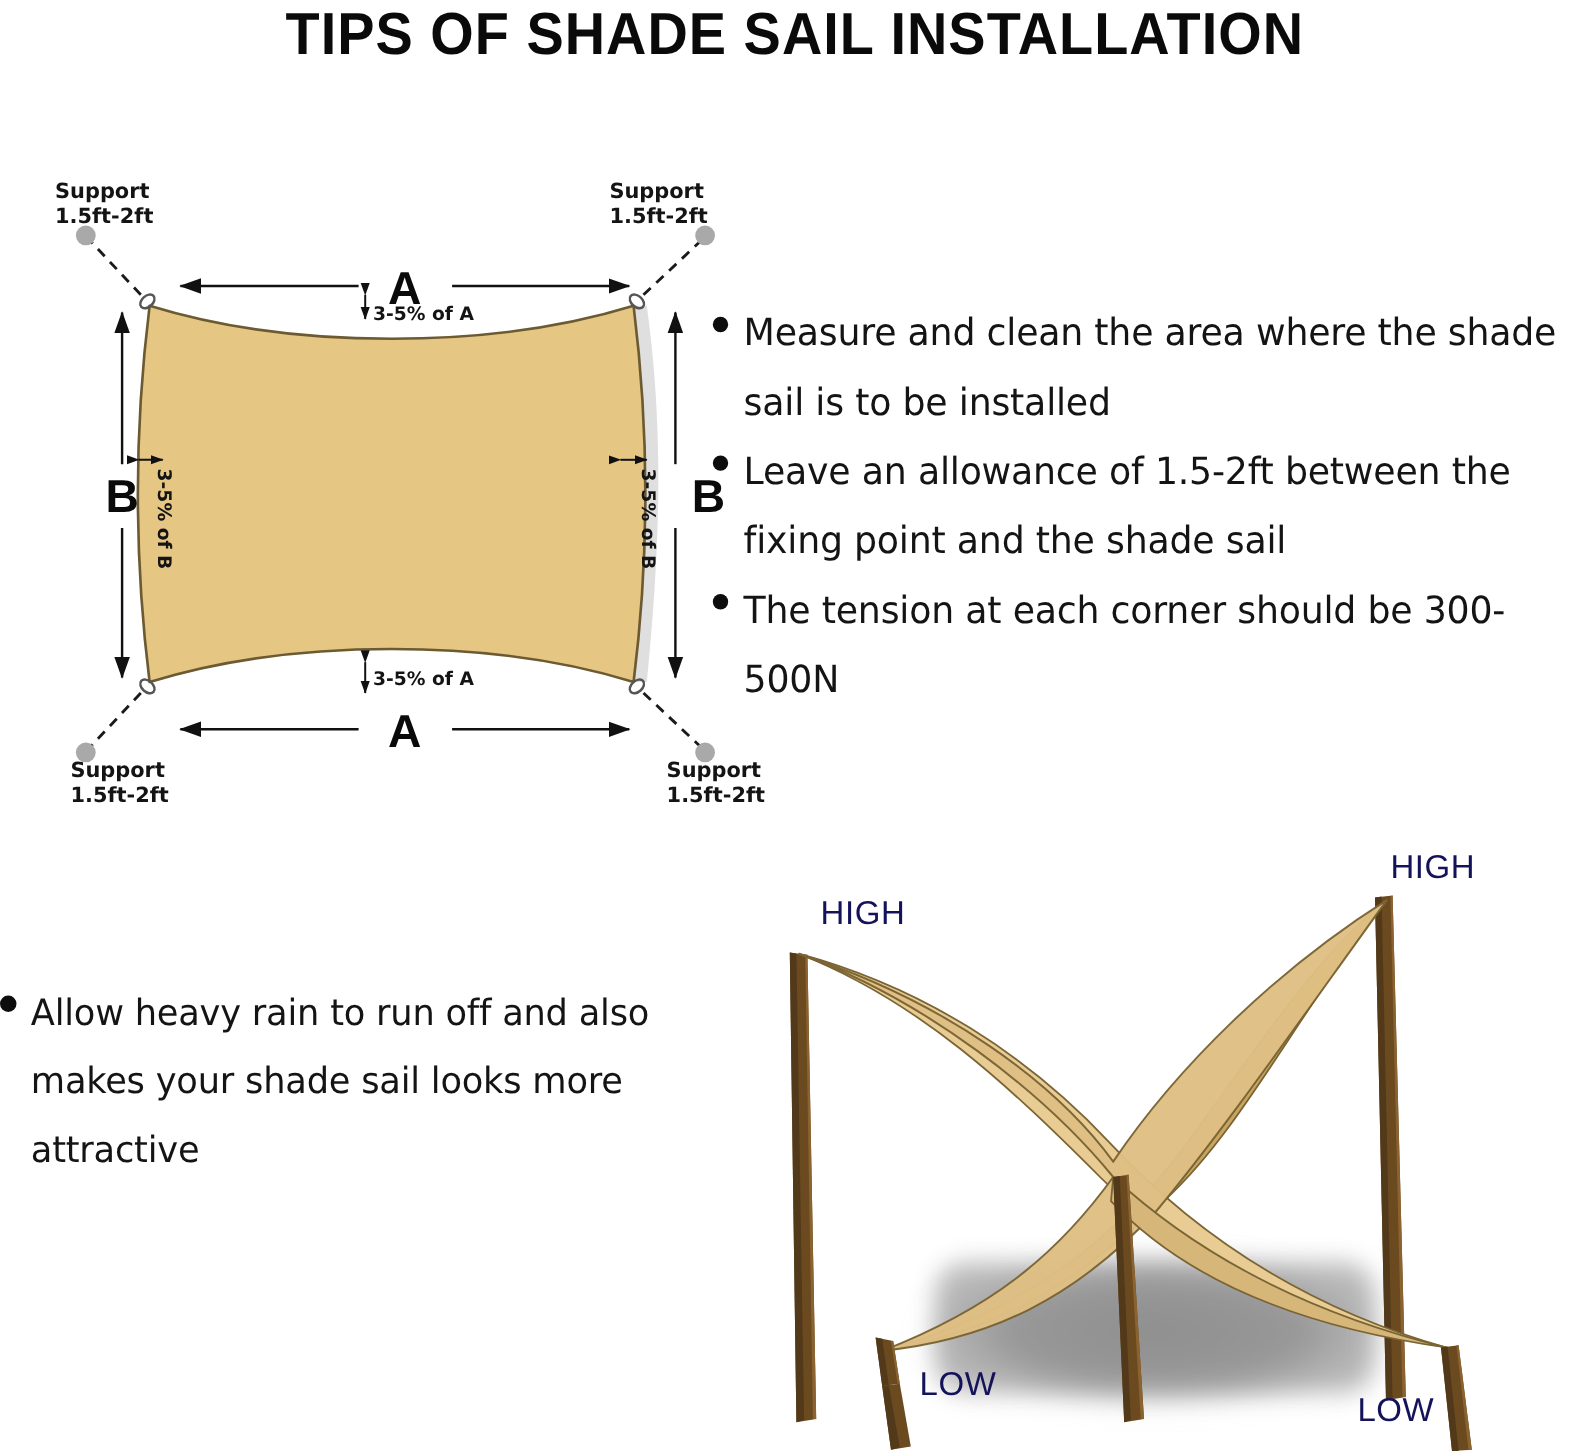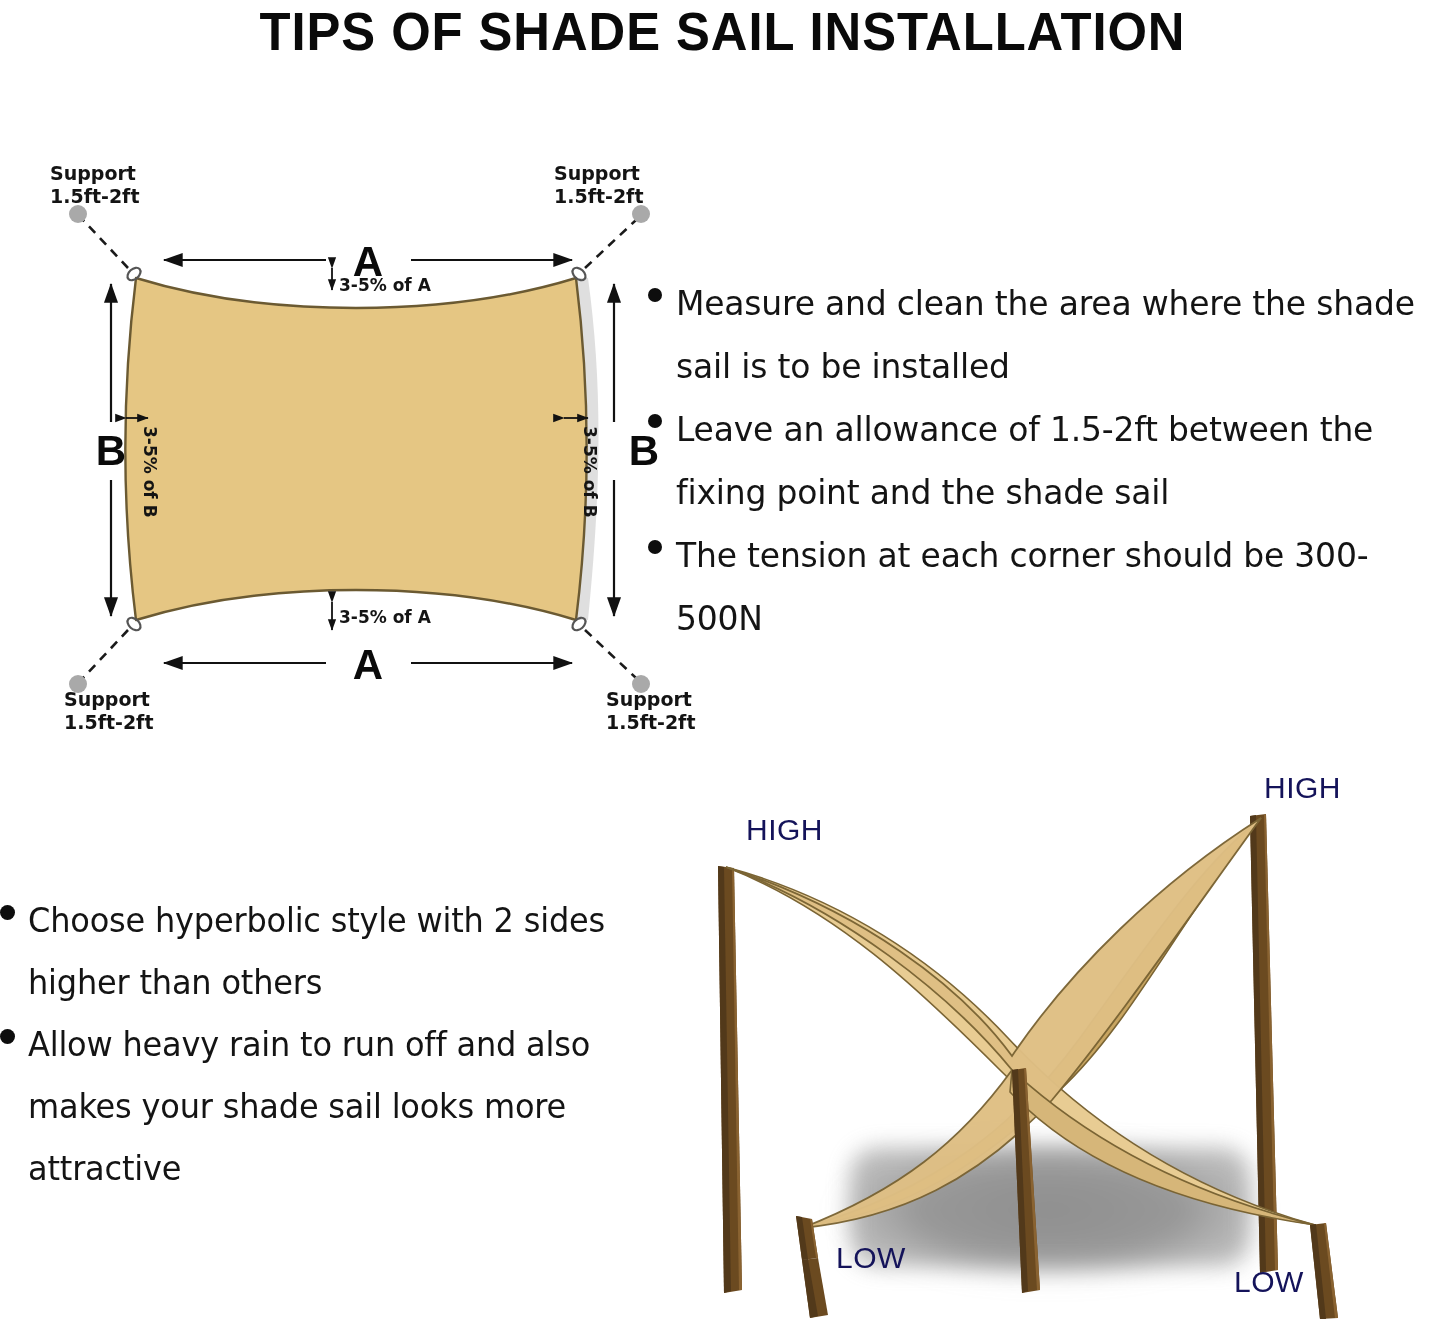--- a/index.html
+++ b/index.html
@@ -197,24 +197,20 @@
   </div>
   <div class="bullet-row">
     <span class="bullet-dot"></span>
     <span class="bullet-text">The tension at each corner should be 300-500N</span>
   </div>
 </div>
 
 <div class="bullets" id="bullets-bottom">
   <div class="bullet-row">
     <span class="bullet-dot"></span>
-    <span class="bullet-text">Choose hyperbolic style with 2 sides higher than others</span>
-  </div>
-  <div class="bullet-row">
-    <span class="bullet-dot"></span>
     <span class="bullet-text">Allow heavy rain to run off and also makes your shade sail looks more attractive</span>
   </div>
 </div>
 
 <div class="panel" id="hyper-diagram">
 <svg viewBox="0 0 785 549" width="785" height="549" xmlns="http://www.w3.org/2000/svg">
   <defs>
     <radialGradient id="shadowGrad" cx="50%" cy="50%" r="50%">
       <stop offset="0%" stop-color="#8a8a8a" stop-opacity="0.95"></stop>
       <stop offset="62%" stop-color="#949494" stop-opacity="0.82"></stop>

